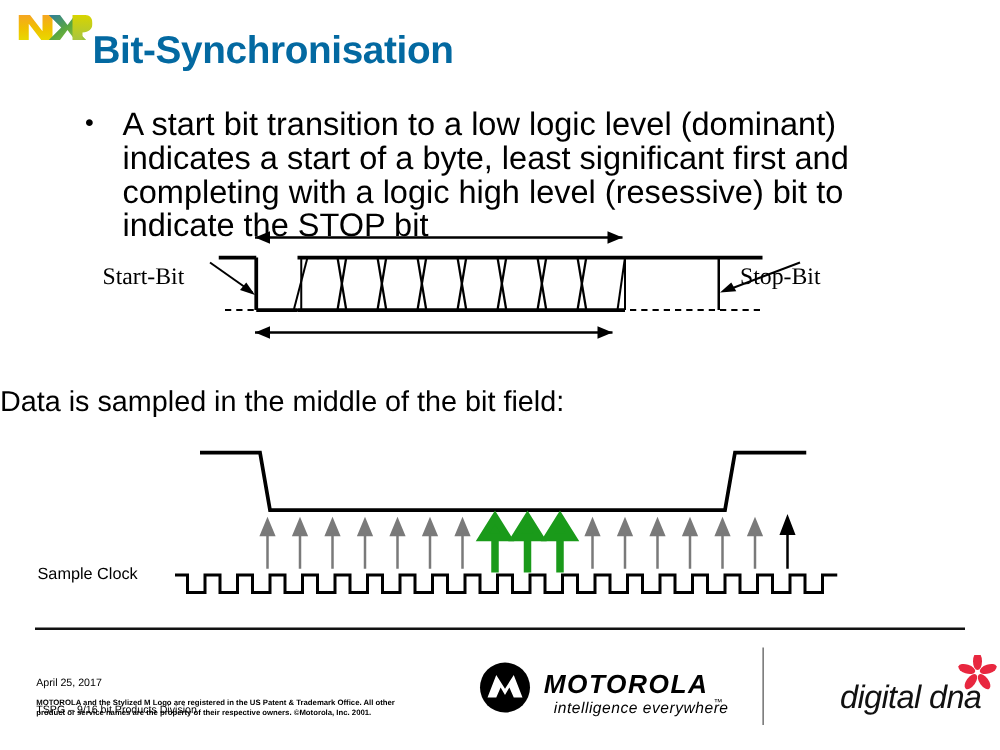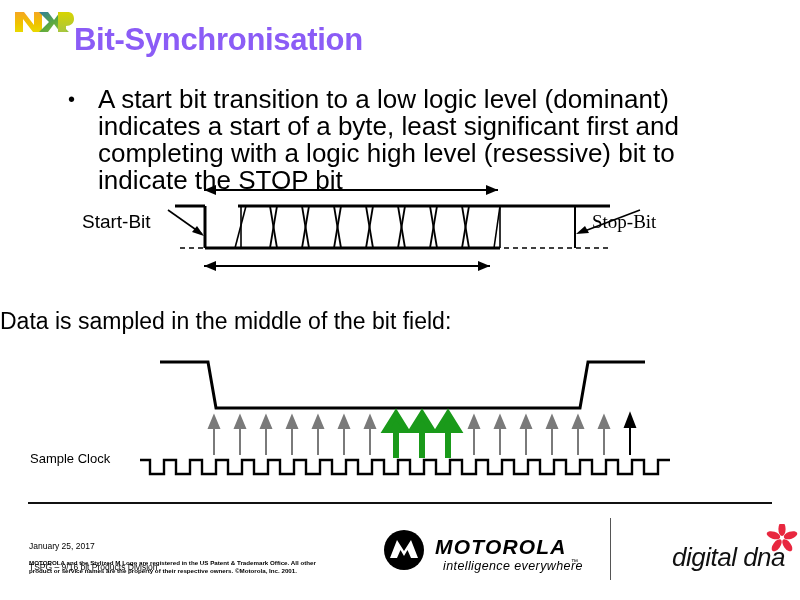--- a/index.html
+++ b/index.html
@@ -24,21 +24,21 @@
     width: 60px;
     height: 24px;
   }
   .slide-title {
     position: absolute;
     left: 74px;
     top: 22px;
     font-size: 31px;
     font-weight: bold;
     letter-spacing: -0.3px;
-    color: #8b5cf6;
+    color: #0369a1;
     white-space: nowrap;
   }
 
   
   .bullet-block {
     position: absolute;
     left: 64px;
     top: 86px;
     width: 650px;
     display: flex;
@@ -65,20 +65,21 @@
     top: 178px;
     width: 640px;
     height: 100px;
   }
 
   .lbl-start-bit {
     position: absolute;
     left: 82px;
     top: 211px;
     font-size: 19px;
+    font-family: Liberation Serif, serif;
   }
   .lbl-stop-bit {
     position: absolute;
     left: 592px;
     top: 211px;
     font-size: 19px;
     font-family: Liberation Serif, serif;
   }
 
   
@@ -354,21 +355,21 @@
 
     <polyline points="0,120 10,120 10,134 24,134 24,120 36,120 36,134 50,134 50,120 62,120 62,134 76,134 76,120 88,120 88,134 102,134 102,120 114,120 114,134 128,134 128,120 140,120 140,134 154,134 154,120 166,120 166,134 180,134 180,120 192,120 192,134 206,134 206,120 218,120 218,134 232,134 232,120 244,120 244,134 258,134 258,120 270,120 270,134 284,134 284,120 296,120 296,134 310,134 310,120 322,120 322,134 336,134 336,120 348,120 348,134 362,134 362,120 374,120 374,134 388,134 388,120 400,120 400,134 414,134 414,120 426,120 426,134 440,134 440,120 452,120 452,134 466,134 466,120 478,120 478,134 492,134 492,120 504,120 504,134 518,134 518,120 530,120" fill="none" stroke="#000" stroke-width="2.4"></polyline>
   </svg>
 </div>
 
 <div class="lbl-sample-clock">Sample Clock</div>
 
 <div class="footer-rule"></div>
 
 <div class="footer-date">
-  <span>January 25, 2017</span><br>
+  <span>April 25, 2017</span><br>
   <span>TSPG – 9/16 bit Products Division</span>
 </div>
 
 <div class="footer-legal">MOTOROLA and the Stylized M Logo are registered in the US Patent &amp; Trademark Office. All other product or service names are the property of their respective owners.  ©Motorola, Inc. 2001.</div>
 
 <div class="logo-motorola">
   <svg viewBox="0 0 200 48" width="200" height="48" xmlns="http://www.w3.org/2000/svg">
     <circle cx="21" cy="22" r="20" fill="#000"></circle>
     <path d="M7 30 L14 12 L21 23 L28 12 L35 30 L28 30 L24.5 22 L21 28 L17.5 22 L14 30 Z" fill="#fff"></path>
     <text x="52" y="26" font-family="Liberation Sans, sans-serif" font-size="21" font-weight="bold" font-style="italic" letter-spacing="1.2" fill="#000">MOTOROLA</text>

